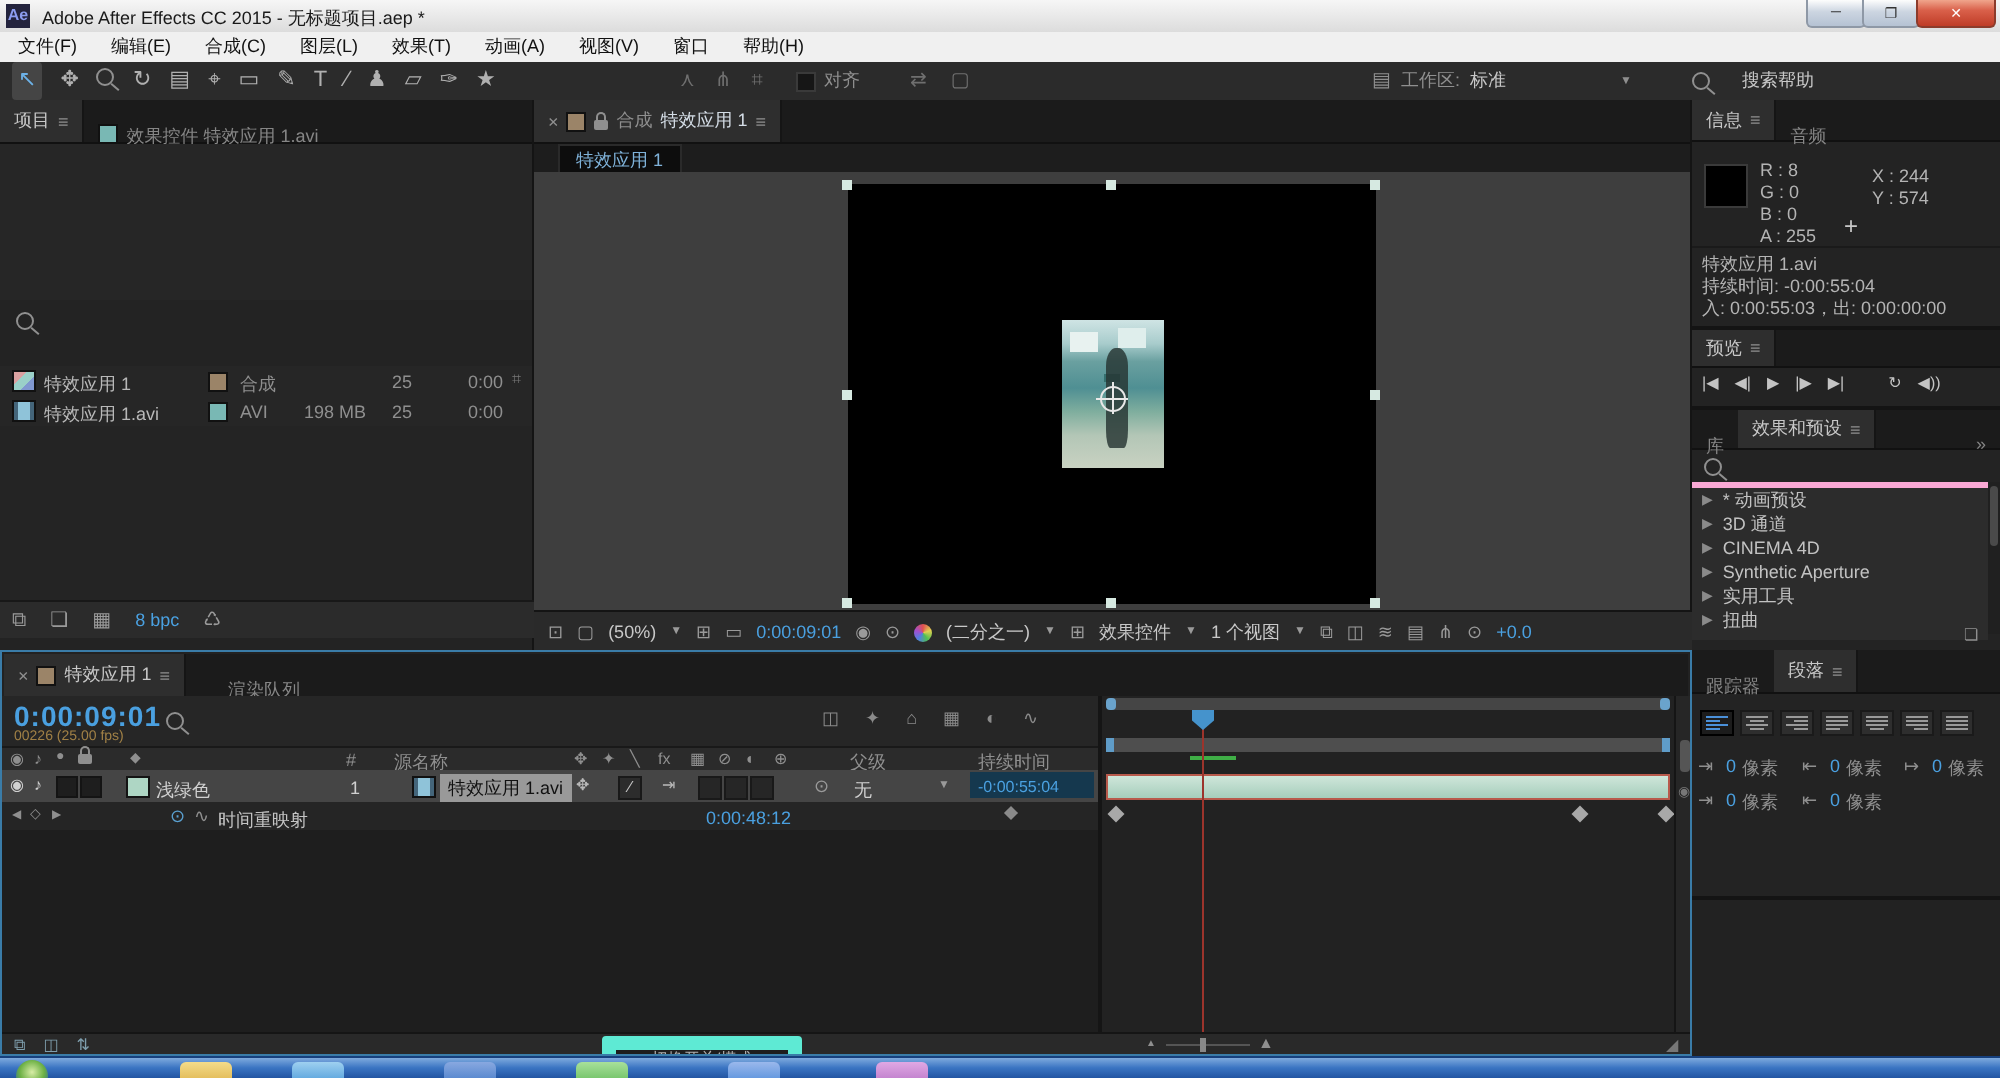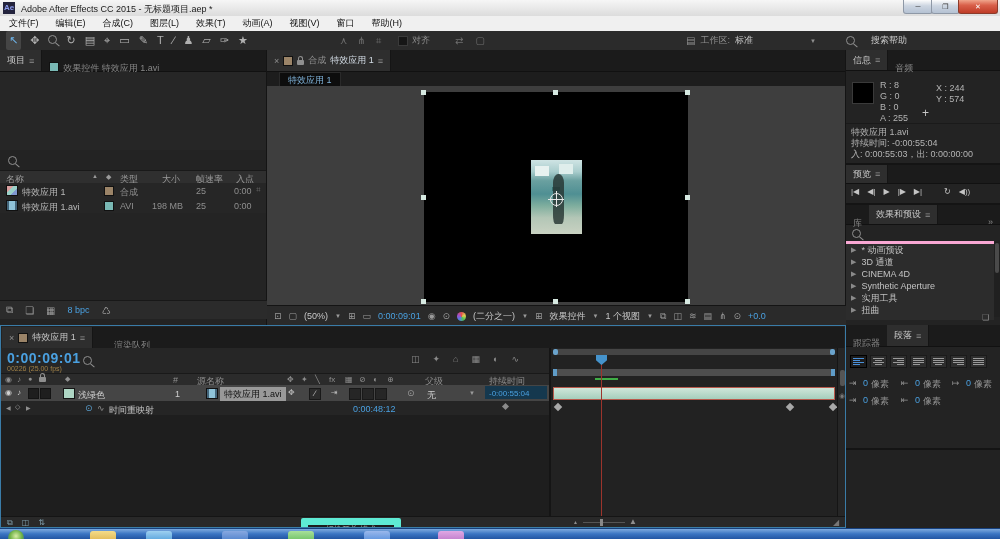--- a/index.html
+++ b/index.html
@@ -123,29 +123,20 @@
         <span>项目</span>
         <span class="dim">≡</span>
       </span>
       <span class="itab">
         <span class="swatch" style="background:#79b8b4;"></span>
         <span>效果控件 特效应用 1.avi</span>
       </span>
     </div>
     <div class="a" style="left:0;top:22px;width:266px;height:78px;background:#262626;"></div>
     <div class="a" style="left:8px;top:106px;"><span class="mag"></span></div>
-    <div class="a" style="left:0;top:120px;width:266px;height:13px;background:#2f2f2f;border-top:1px solid #191919;border-bottom:1px solid #191919;color:#9a9a9a;">
-      <span class="a" style="left:6px;top:2px;">名称</span>
-      <span class="a" style="left:92px;top:2px;font-size:6px;">▲</span>
-      <span class="a" style="left:106px;top:2px;font-size:7px;">◆</span>
-      <span class="a" style="left:120px;top:2px;">类型</span>
-      <span class="a" style="left:162px;top:2px;">大小</span>
-      <span class="a" style="left:196px;top:2px;">帧速率</span>
-      <span class="a" style="left:236px;top:2px;">入点</span>
-    </div>
     <div class="a" style="left:0;top:133px;width:266px;height:15px;background:#262626;color:#b8b8b8;">
       <span class="ic-comp a" style="left:6px;top:2px;"></span>
       <span class="a" style="left:22px;top:3px;">特效应用 1</span>
       <span class="swatch a" style="left:104px;top:3px;background:#9b8468;"></span>
       <span class="a dim" style="left:120px;top:3px;">合成</span>
       <span class="a dim" style="left:196px;top:3px;">25</span>
       <span class="a dim" style="left:234px;top:3px;">0:00</span>
       <span class="a dim2" style="left:256px;top:2px;font-size:8px;">⌗</span>
     </div>
     <div class="a" style="left:0;top:148px;width:266px;height:15px;background:#262626;color:#b8b8b8;">

